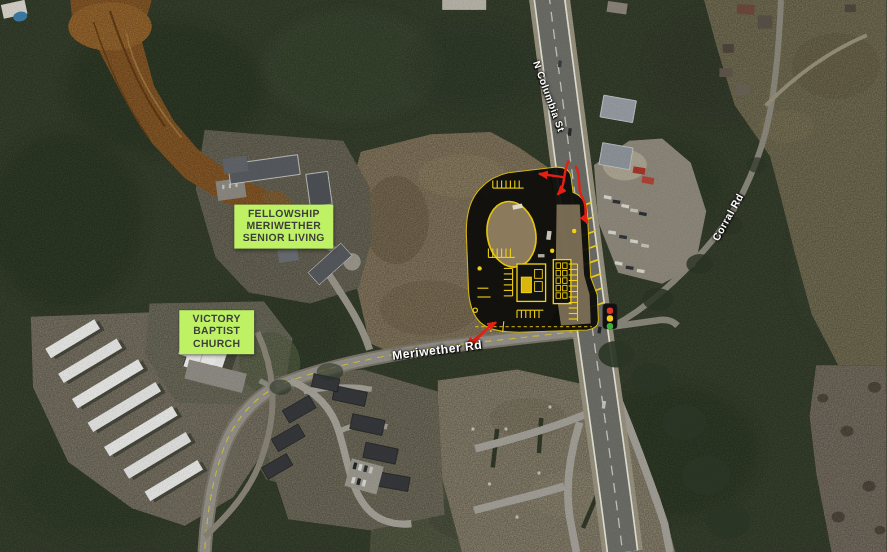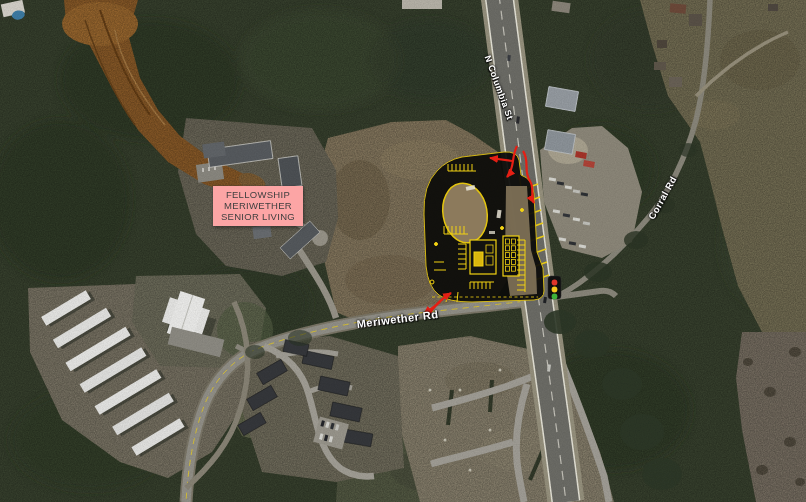--- a/index.html
+++ b/index.html
@@ -3,22 +3,22 @@
 <meta charset="utf-8">
 <style>
   html,body{margin:0;padding:0;background:#222;}
   .stage{
     position:relative;width:806px;height:502px;overflow:hidden;
     background:#3a4430;font-family:"Liberation Sans",sans-serif;
     user-select:none;
   }
   .stage svg{position:absolute;left:0;top:0;}
   .place-label{
-    position:absolute;background:#fca5a5;color:#3f3f3f;
-    font-size:9.5px;font-weight:normal;line-height:1.18;letter-spacing:.3px;
+    position:absolute;background:#bef264;color:#3f3f3f;
+    font-size:9.5px;font-weight:bold;line-height:1.18;letter-spacing:.3px;
     text-align:center;padding:3px 2px;white-space:pre-line;
     box-shadow:0 0 0 1px rgba(60,60,60,.25),1px 2px 3px rgba(0,0,0,.35);
   }
   .road-label{
     position:absolute;color:#ffffff;font-size:9px;font-weight:bold;
     letter-spacing:.5px;white-space:nowrap;transform-origin:0 0;
     text-shadow:0 0 2px #000,0 0 3px #000,1px 1px 1px rgba(0,0,0,.9);
   }
 </style>
 </head>
@@ -384,17 +384,20 @@
     <rect x="548" y="276" width="13" height="23" rx="3" fill="#101010" stroke="#2a2a2a" stroke-width=".5"></rect>
     <circle cx="554.5" cy="282.5" r="2.9" fill="#e0362a"></circle>
     <circle cx="554.5" cy="289.5" r="2.9" fill="#f4c81d"></circle>
     <circle cx="554.5" cy="296.5" r="2.9" fill="#3fb13a"></circle>
   </g>
 </svg>
 
 <div class="place-label" style="left:213px;top:186px;width:86px">FELLOWSHIP
 MERIWETHER
 SENIOR LIVING</div>
+<div class="place-label" style="left:163px;top:282px;width:64px">VICTORY
+BAPTIST
+CHURCH</div>
 
 <div class="road-label" style="left:492px;top:54px;transform:rotate(70deg)">N Columbia St</div>
 <div class="road-label" style="left:356px;top:318px;transform:rotate(-7deg);font-size:11px">Meriwether Rd</div>
 <div class="road-label" style="left:646px;top:216px;transform:rotate(-61deg);font-size:9.5px">Corral Rd</div>
 </div>
 
 </body></html>

